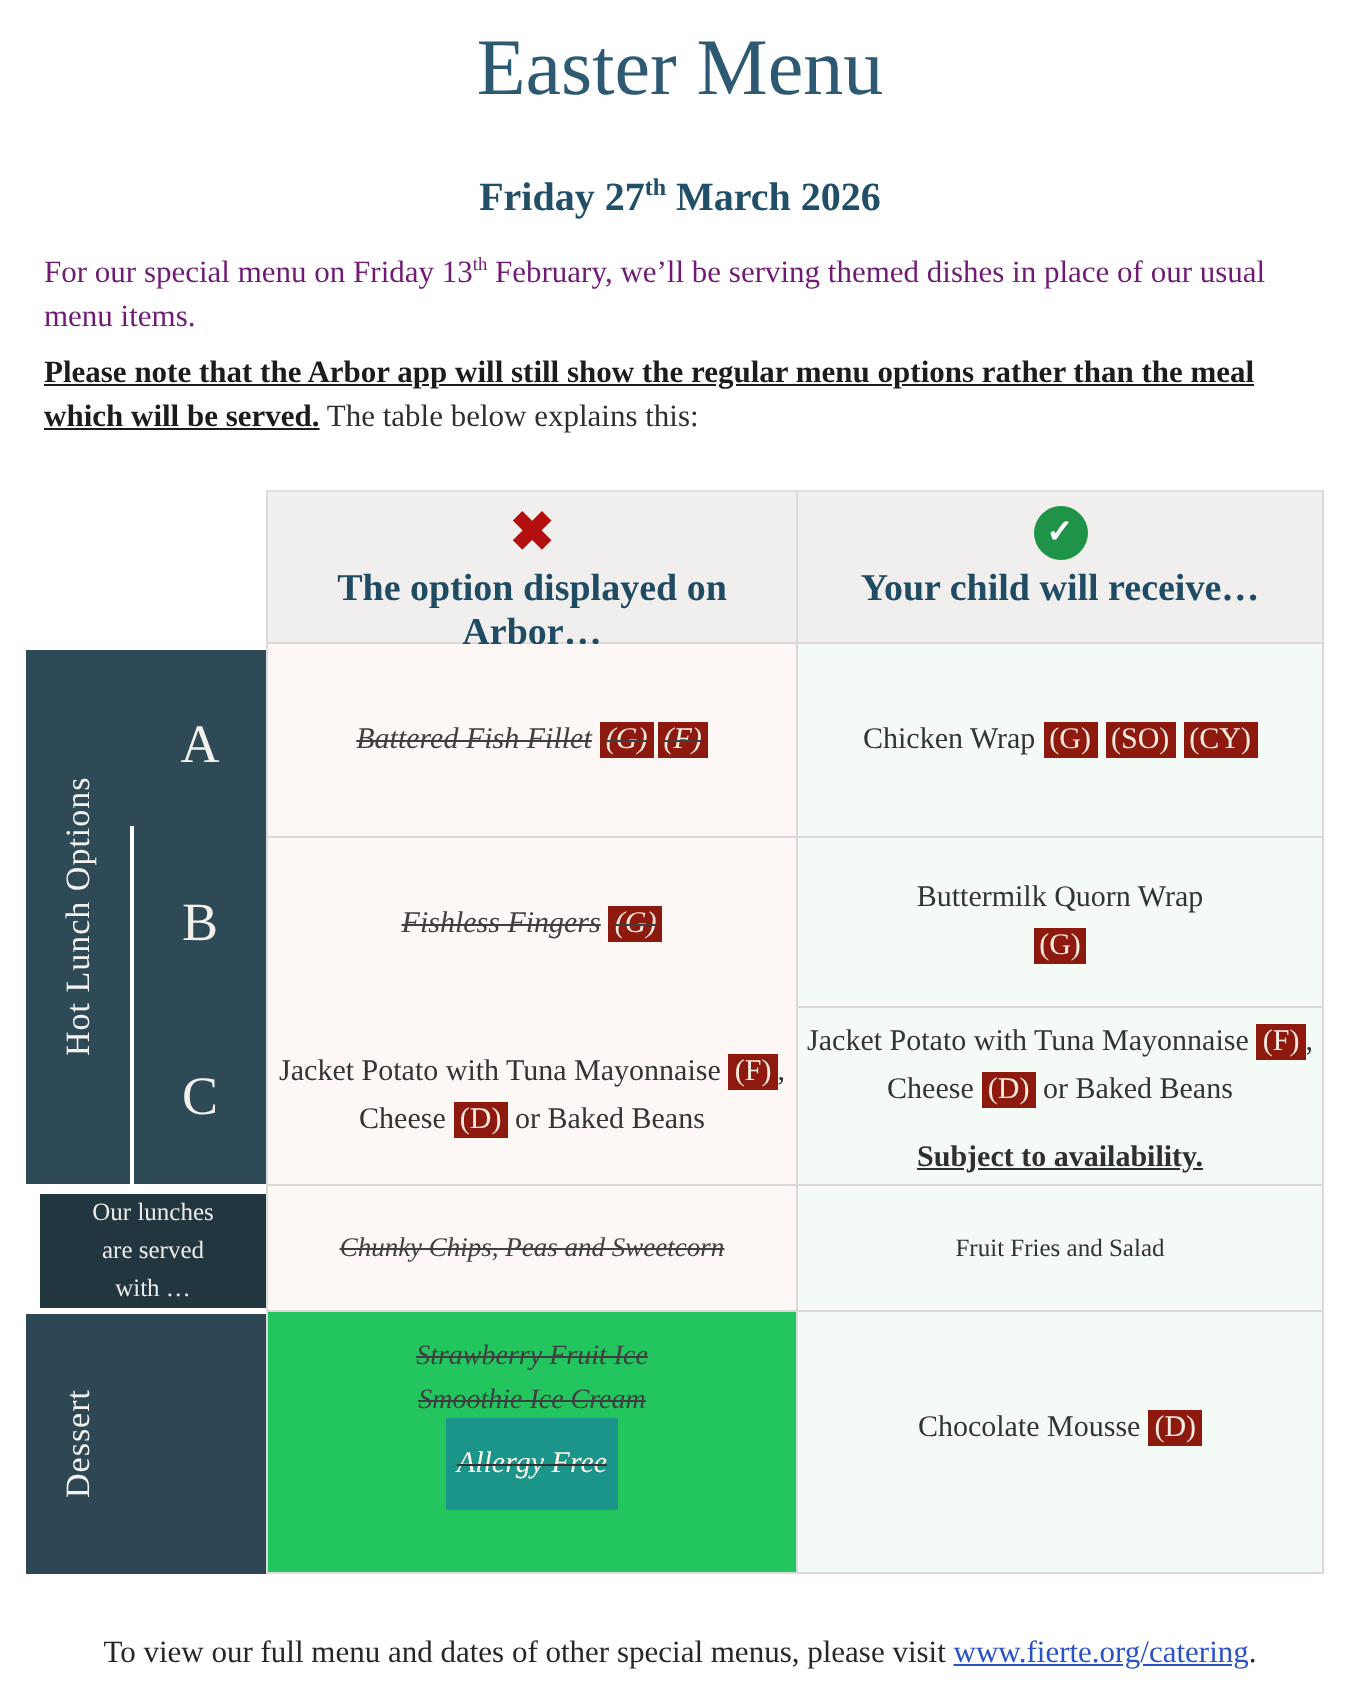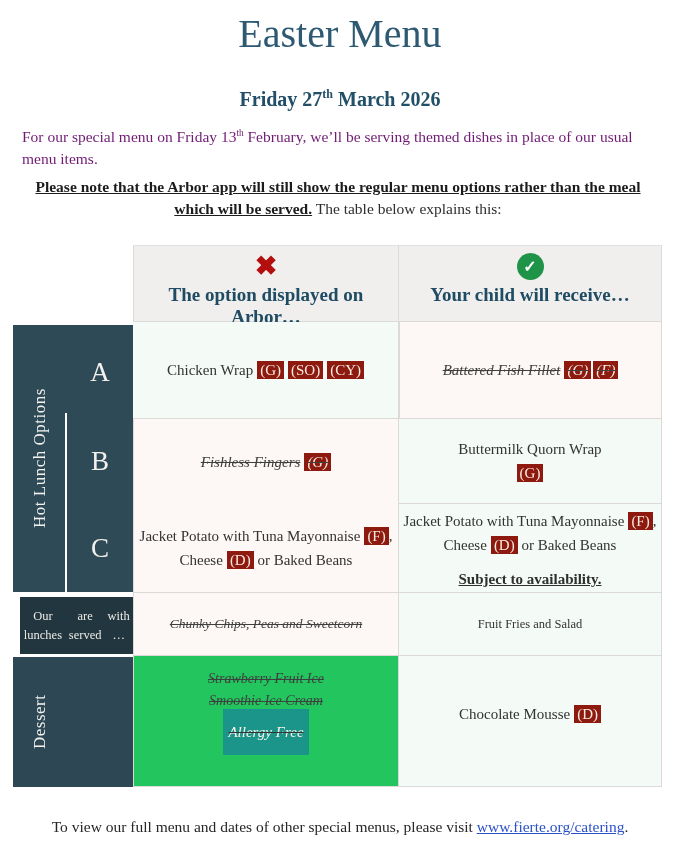--- a/index.html
+++ b/index.html
@@ -16,21 +16,21 @@
     position:absolute; left:0; top:88px; width:100%; text-align:center;
     font-size:20px; font-weight:700; color:#224f68; margin:0;
   }
   sup{font-size:0.6em; vertical-align:super; line-height:0;}
   .intro{
     position:absolute; left:22px; right:26px; top:126px; margin:0;
     font-size:15.5px; line-height:1.45; color:#701a75;
   }
   .notice{
     position:absolute; left:22px; right:26px; top:176px; margin:0;
-    font-size:15.5px; line-height:1.45; color:#2e2e2e;text-align:center;
+    font-size:15.5px; line-height:1.45; color:#2e2e2e;
   }
   .notice .bu{font-weight:700; text-decoration:underline; color:#1c1c1c;}
   
   .sb-main{
     position:absolute; left:13px; top:325px; width:120px; height:267px;
     background:#2e4a57;
   }
   .sb-divider{
     position:absolute; left:52px; top:88px; bottom:0; width:2px; background:#ffffff;
   }
@@ -44,21 +44,21 @@
     position:absolute; left:54px; width:66px;
     display:flex; align-items:center; justify-content:center;
     color:#f3f1ee; font-size:27px;
   }
   .sb-letter.la{top:0; height:94px;}
   .sb-letter.lb{top:94px; height:85px;}
   .sb-letter.lc{top:179px; height:88px;}
   .sb-served{
     position:absolute; left:20px; top:597px; width:113px; height:57px;
     background:#22363f; color:#eceae6; font-size:12.5px; line-height:1.5;
-    display:flex; flex-direction:row; align-items:center; justify-content:center;
+    display:flex; flex-direction:column; align-items:center; justify-content:center;
     text-align:center;
   }
   .sb-dessert{
     position:absolute; left:13px; top:657px; width:120px; height:130px;
     background:#2d4854;
   }
   
   .menu-table{
     position:absolute; left:133px; top:245px;
     display:grid; grid-template-columns:266px 263px;
@@ -142,25 +142,25 @@
 
     <div class="cell hdr first-col top-row">
       <span class="x-icon">✖</span>
       <span class="hdr-title">The option displayed on Arbor…</span>
     </div>
     <div class="cell hdr top-row">
       <span class="check-icon">✓</span>
       <span class="hdr-title">Your child will receive…</span>
     </div>
 
+    <div class="cell arbor first-col">
+      <div class="line struck"><span>Battered Fish Fillet</span><span class="badge">(G)</span><span class="badge" style="margin-left:2px;">(F)</span></div>
+    </div>
     <div class="cell receive">
       <div class="line"><span>Chicken Wrap</span><span class="badge">(G)</span><span class="badge">(SO)</span><span class="badge">(CY)</span></div>
-    </div>
-    <div class="cell arbor first-col">
-      <div class="line struck"><span>Battered Fish Fillet</span><span class="badge">(G)</span><span class="badge" style="margin-left:2px;">(F)</span></div>
     </div>
 
     <div class="cell arbor first-col no-bottom">
       <div class="line struck"><span>Fishless Fingers</span><span class="badge">(G)</span></div>
     </div>
     <div class="cell receive">
       <div class="line">Buttermilk Quorn Wrap</div>
       <div class="line"><span class="badge" style="margin-left:0;">(G)</span></div>
     </div>
 

